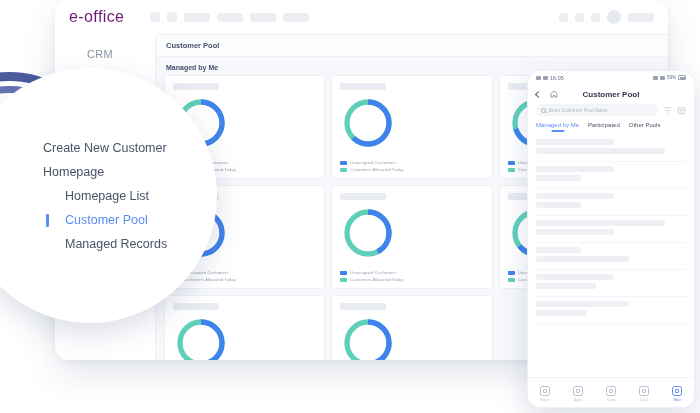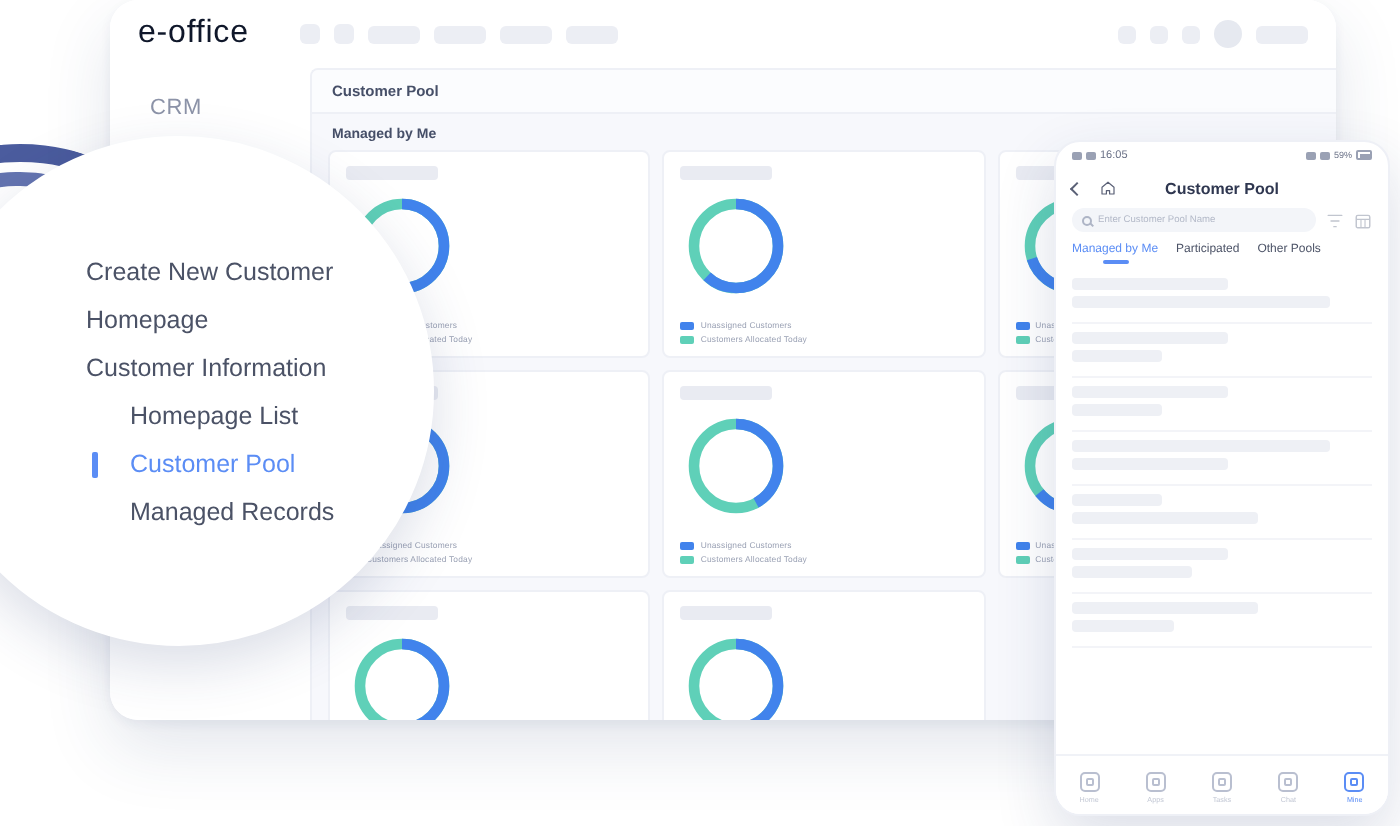--- a/index.html
+++ b/index.html
@@ -23,30 +23,30 @@
   .desktop{
     position:absolute; left:55px; top:0; width:613px; height:360px;
     background:#ffffff; border-radius:14px;
     box-shadow:0 14px 34px rgba(40,58,110,.13), 0 2px 6px rgba(40,58,110,.06);
     overflow:hidden;
   }
   .dt-topbar{
     height:34px; background:#fff; display:flex; align-items:center;
     padding:0 14px; position:relative;
   }
-  .logo{ font-size:16px; color:#0f172a; letter-spacing:.4px; font-weight:400; }
+  .logo{ font-size:16px; color:#701a75; letter-spacing:.4px; font-weight:400; }
   .skel{ background:#eceef4; border-radius:3px; display:inline-block; }
   .top-skels{ display:flex; align-items:center; gap:7px; margin-left:26px; }
   .top-right{ position:absolute; right:14px; top:0; height:34px;
     display:flex; align-items:center; gap:7px; }
   .avatar-dot{ width:14px;height:14px;border-radius:50%;background:#e6e9f0; }
 
   .dt-body{ display:flex; height:326px; }
   .dt-side{ width:100px; background:#fff; padding-top:14px; flex:none; }
-  .crm{ font-size:11px; color:#8c93a8; padding-left:20px; letter-spacing:.3px; }
+  .crm{ font-size:11px; color:#8c93a8; padding-left:32px; letter-spacing:.3px; }
   .dt-main{ flex:1; background:#f7f8fc; border-left:1px solid #eef0f6;
     border-top:1px solid #eef0f6; border-top-left-radius:4px; overflow:hidden; }
   .panel-head{ height:22px; display:flex; align-items:center; padding:0 10px;
     background:#fbfcfe; border-bottom:1px solid #eef0f6; }
   .panel-head span{ font-size:7.5px; color:#464f68; font-weight:bold; }
   .sub-head{ padding:7px 10px 4px; font-size:7px; color:#464f68; font-weight:bold; }
 
   .cards{ display:grid; grid-template-columns:repeat(3,1fr); gap:6px; padding:0 8px; }
   .card{ background:#fff; border:1px solid #eef0f6; border-radius:4px;
     height:104px; padding:7px 8px 5px; position:relative; }
@@ -245,21 +245,20 @@
                 <circle cx="18" cy="18" r="13.5" fill="none" stroke="#4183ec" stroke-width="3.4" stroke-dasharray="37.32 47.50" transform="rotate(-90 18 18)"></circle>
               </svg></div>
           </div>
       </div>
     </div>
   </div>
 
   <div class="mag" id="magmenu">
       <div class="mi">Create New Customer</div>
       <div class="mi">Homepage</div>
-      <div class="mi">Customer Information</div>
       <div class="mi ind">Homepage List</div>
       <div class="mi ind act">Customer Pool</div>
       <div class="mi ind">Managed Records</div>
     </div>
 
   <div class="phone">
     <div class="ph-status">
       <div class="st-l">
         <span class="st-ic"></span>
         <span class="st-ic"></span>

